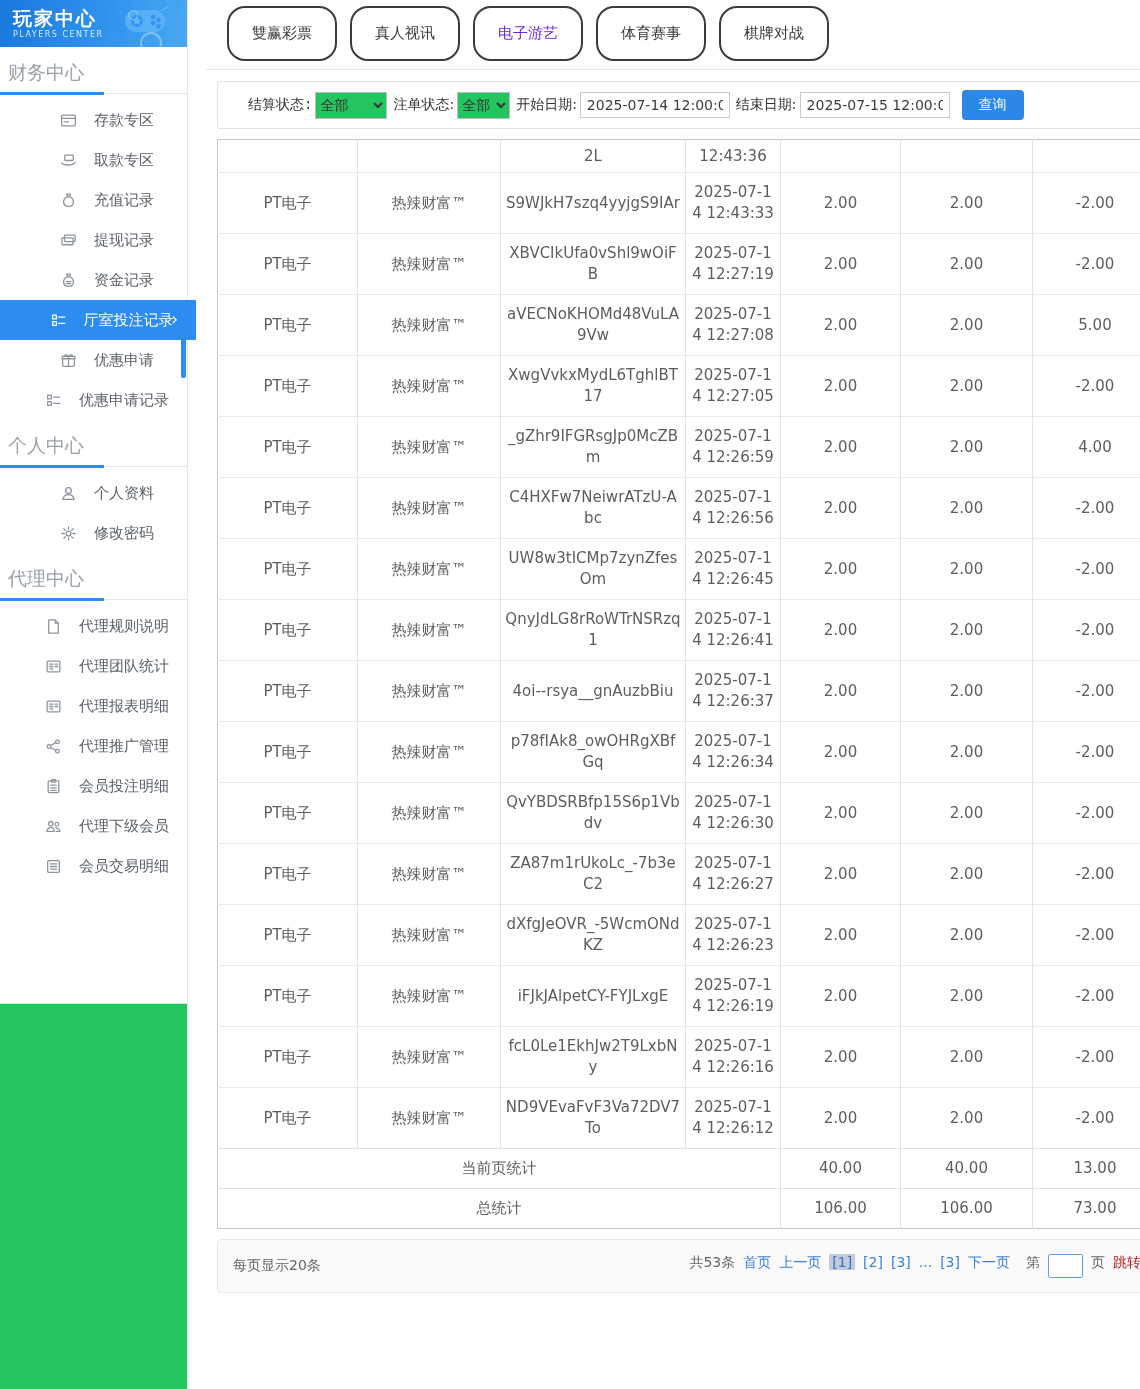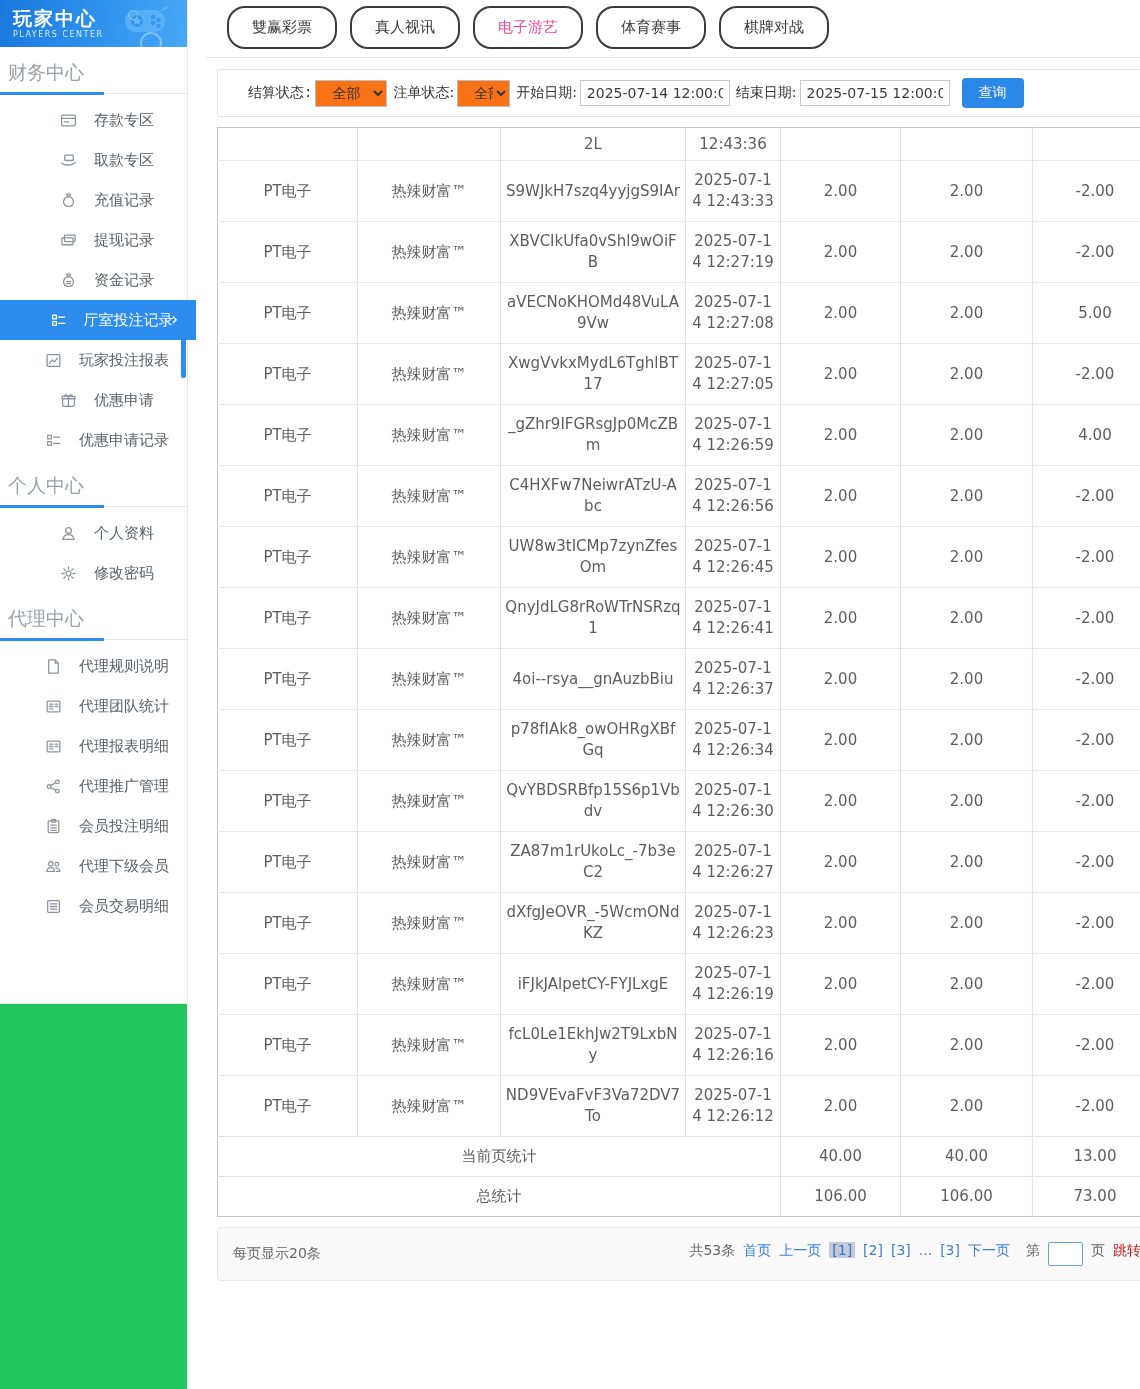--- a/index.html
+++ b/index.html
@@ -20,28 +20,28 @@
   .sec-line::before{content:"";position:absolute;left:0;top:-1px;width:104px;height:3px;background:#2d8cf0;}
   .side-item{height:40px;display:flex;align-items:center;color:#5b6168;font-size:15px;cursor:pointer;position:relative;justify-content:center;}
   .side-item .icn{width:17px;height:17px;margin:0 17px 0 27px;color:#8d949e;flex:0 0 auto;display:flex;align-items:center;}
   .side-item.active{background:#2d8cf0;color:#fff;width:196px;}
   .side-item.active .icn{color:#fff;}
   .side-chevron{position:absolute;right:18px;top:9px;color:#fff;font-size:17px;line-height:20px;}
   .scroll-thumb{position:absolute;right:1px;top:338px;width:5px;height:40px;background:#2d8cf0;border-radius:2px;}
   
   .main{position:absolute;left:206px;top:0;width:960px;background:#fff;}
   .pills-row{padding:6px 0 8px 21px;border-bottom:1px solid #e5e5e5;white-space:nowrap;}
-  .pill{display:inline-block;margin-right:13px;padding:10px 23px;border:2px solid #3b3b3b;border-radius:18px;
+  .pill{display:inline-block;margin-right:13px;padding:16px 23px;border:2px solid #3b3b3b;border-radius:18px;
        font-size:15px;color:#3b3b3b;background:#fff;cursor:pointer;font-family:inherit;}
-  .pill.red{color:#ec4899;}
+  .pill.red{color:#6d28d9;}
   .filter-panel{margin:11px 0 0 11px;width:982px;border:1px solid #e3e3e3;border-radius:2px;background:#fff;
        display:flex;align-items:center;padding:8px 10px;}
   .f-label{font-size:14px;color:#333;margin:0 3px 0 6px;white-space:nowrap;}
   .f-label:first-child{margin-left:20px;font-family:Liberation Mono, monospace;}
-  select{height:27px;border:1px solid #bdbdbd;background:#f97316;font-size:14px;color:#333;font-family:inherit;padding-left:12px;}
+  select{height:27px;border:1px solid #bdbdbd;background:#22c55e;font-size:14px;color:#333;font-family:inherit;}
   .sel-settle{width:72px;}
   .sel-order{width:53px;}
   .date-input{width:150px;height:26px;border:1px solid #c9c9c9;font-size:14px;color:#3c3c3c;padding:0 6px;font-family:inherit;}
   .search-btn{margin-left:12px;height:30px;padding:0 17px;background:#2b87e8;color:#fff;border:none;border-radius:4px;
        font-size:14px;cursor:pointer;font-family:inherit;}
   
   table.bet{margin:10px 0 0 11px;border-collapse:collapse;table-layout:fixed;width:940px;
        border:1px solid #c6c6c6;font-size:15px;color:#5d5d5d;}
   table.bet td{border-left:1px solid #f2dcdc;border-top:1px solid #eaeaea;text-align:center;
        padding:2px 4px;word-break:break-all;line-height:21px;vertical-align:middle;}
@@ -142,29 +142,20 @@
               <rect x="2.5" y="9" width="3.5" height="3.5"></rect>
               <path d="M8 10.8h6"></path>
             </svg>
           </span>
           <span>厅室投注记录</span>
           <span class="side-chevron">›</span>
         </div>
         <div class="side-item">
           <span class="icn">
             <svg width="17" height="17" viewBox="0 0 16 16" fill="none" stroke="currentColor" stroke-width="1.2" stroke-linejoin="round" stroke-linecap="round">
-              <rect x="2" y="2.5" width="12" height="11" rx="1"></rect>
-              <path d="M4.3 10.6l2.6-3.1 2 1.8 2.6-3.4"></path>
-            </svg>
-          </span>
-          <span>玩家投注报表</span>
-        </div>
-        <div class="side-item">
-          <span class="icn">
-            <svg width="17" height="17" viewBox="0 0 16 16" fill="none" stroke="currentColor" stroke-width="1.2" stroke-linejoin="round" stroke-linecap="round">
               <rect x="2.5" y="6.2" width="11" height="7.3" rx=".8"></rect>
               <path d="M2 4.2h12v2H2zM8 4.2v9.3M8 4.2C6 1.8 3.6 2.8 4.6 4.2M8 4.2c2-2.4 4.4-1.4 3.4 0"></path>
             </svg>
           </span>
           <span>优惠申请</span>
         </div>
         <div class="side-item">
           <span class="icn">
             <svg width="17" height="17" viewBox="0 0 16 16" fill="none" stroke="currentColor" stroke-width="1.2" stroke-linejoin="round" stroke-linecap="round">
               <rect x="2.5" y="3" width="3.5" height="3.5"></rect>

